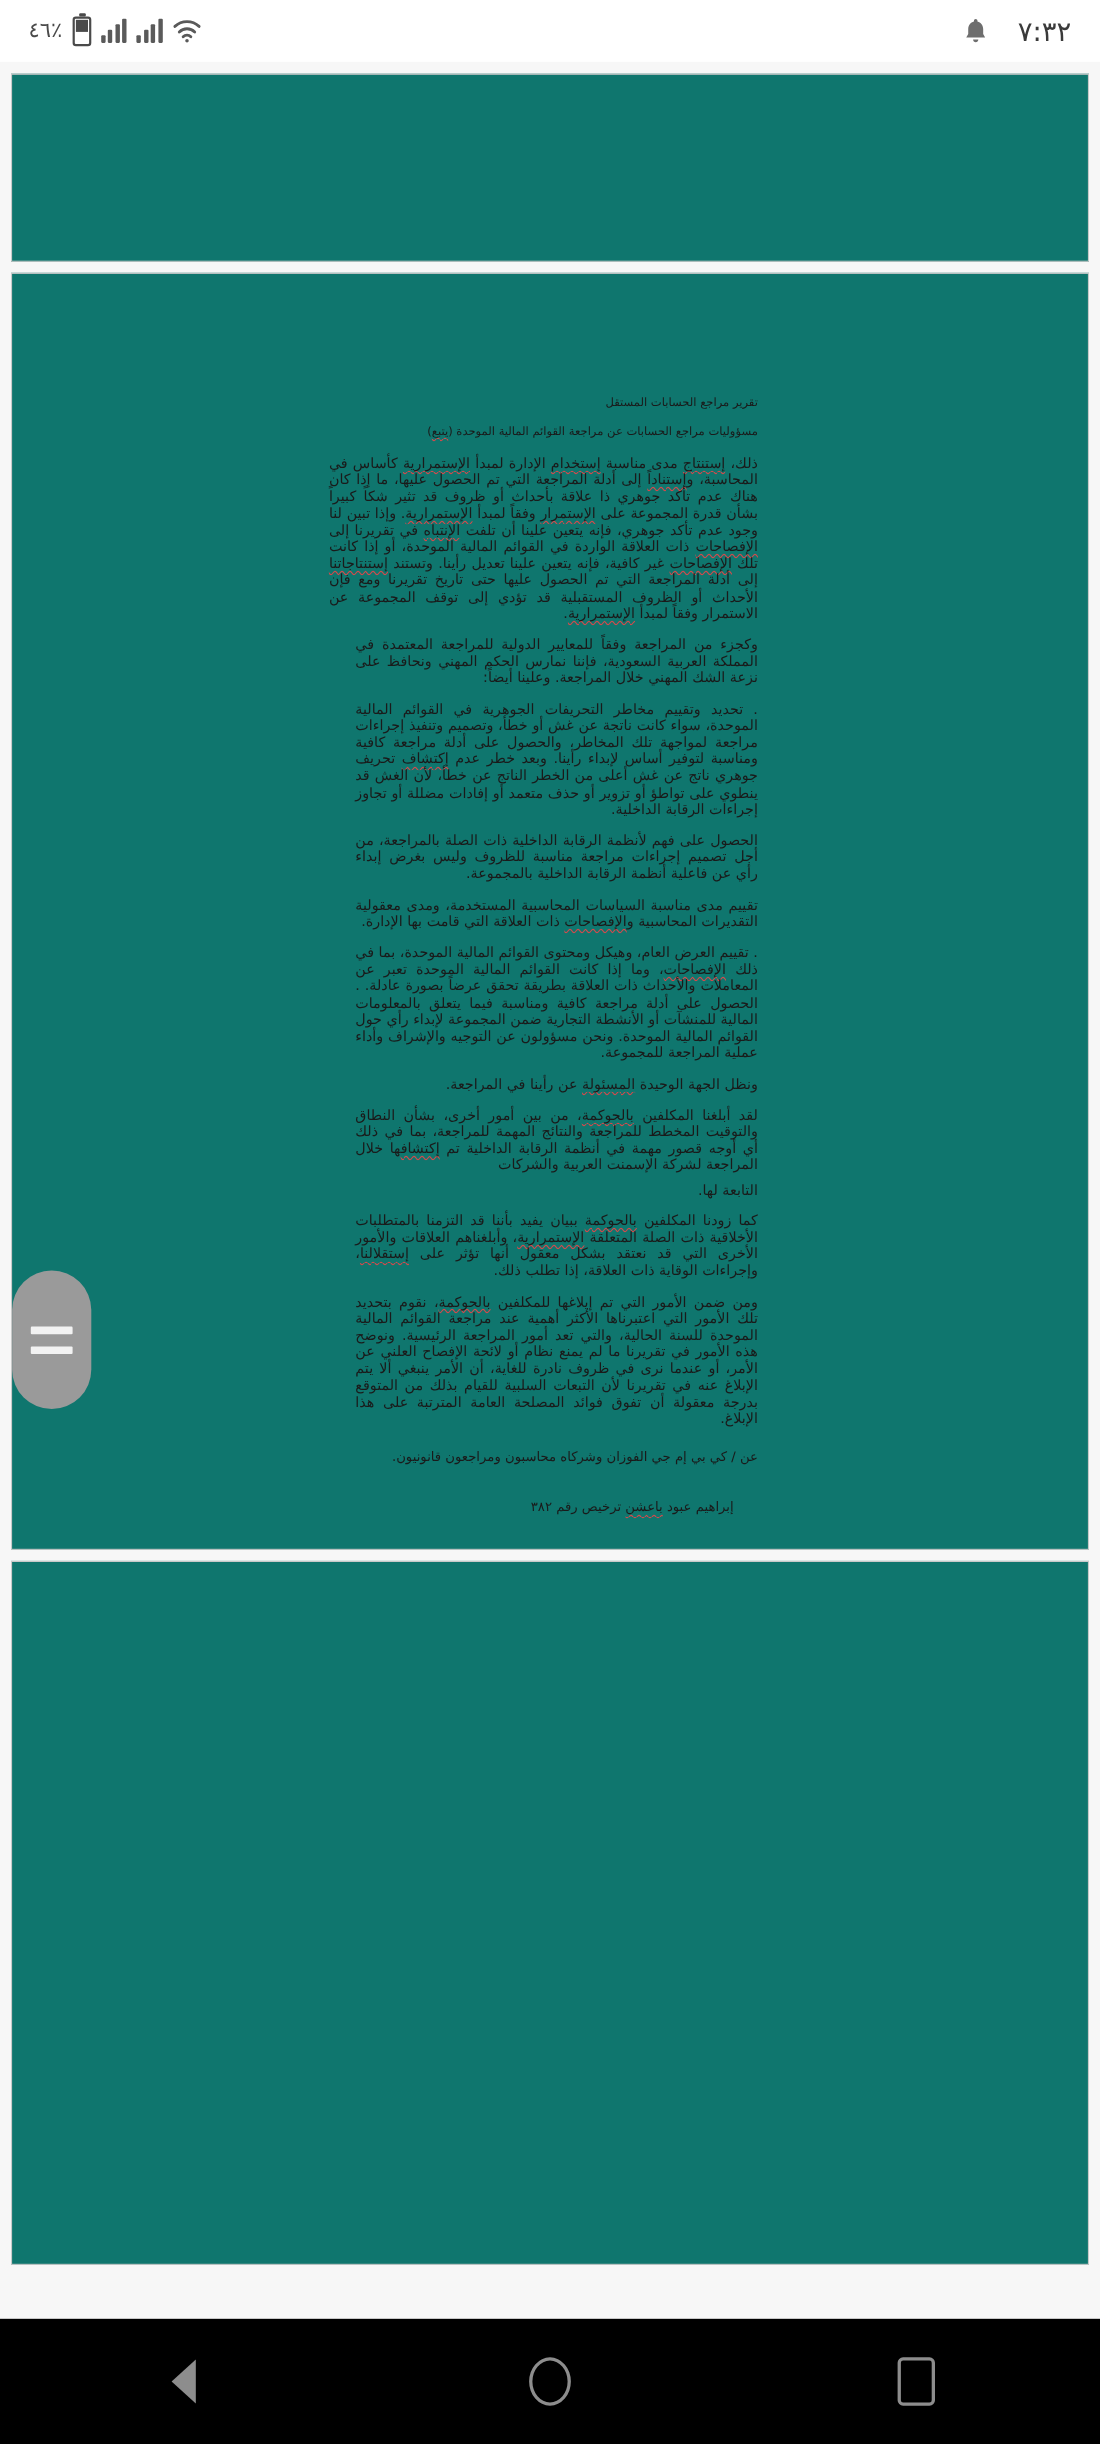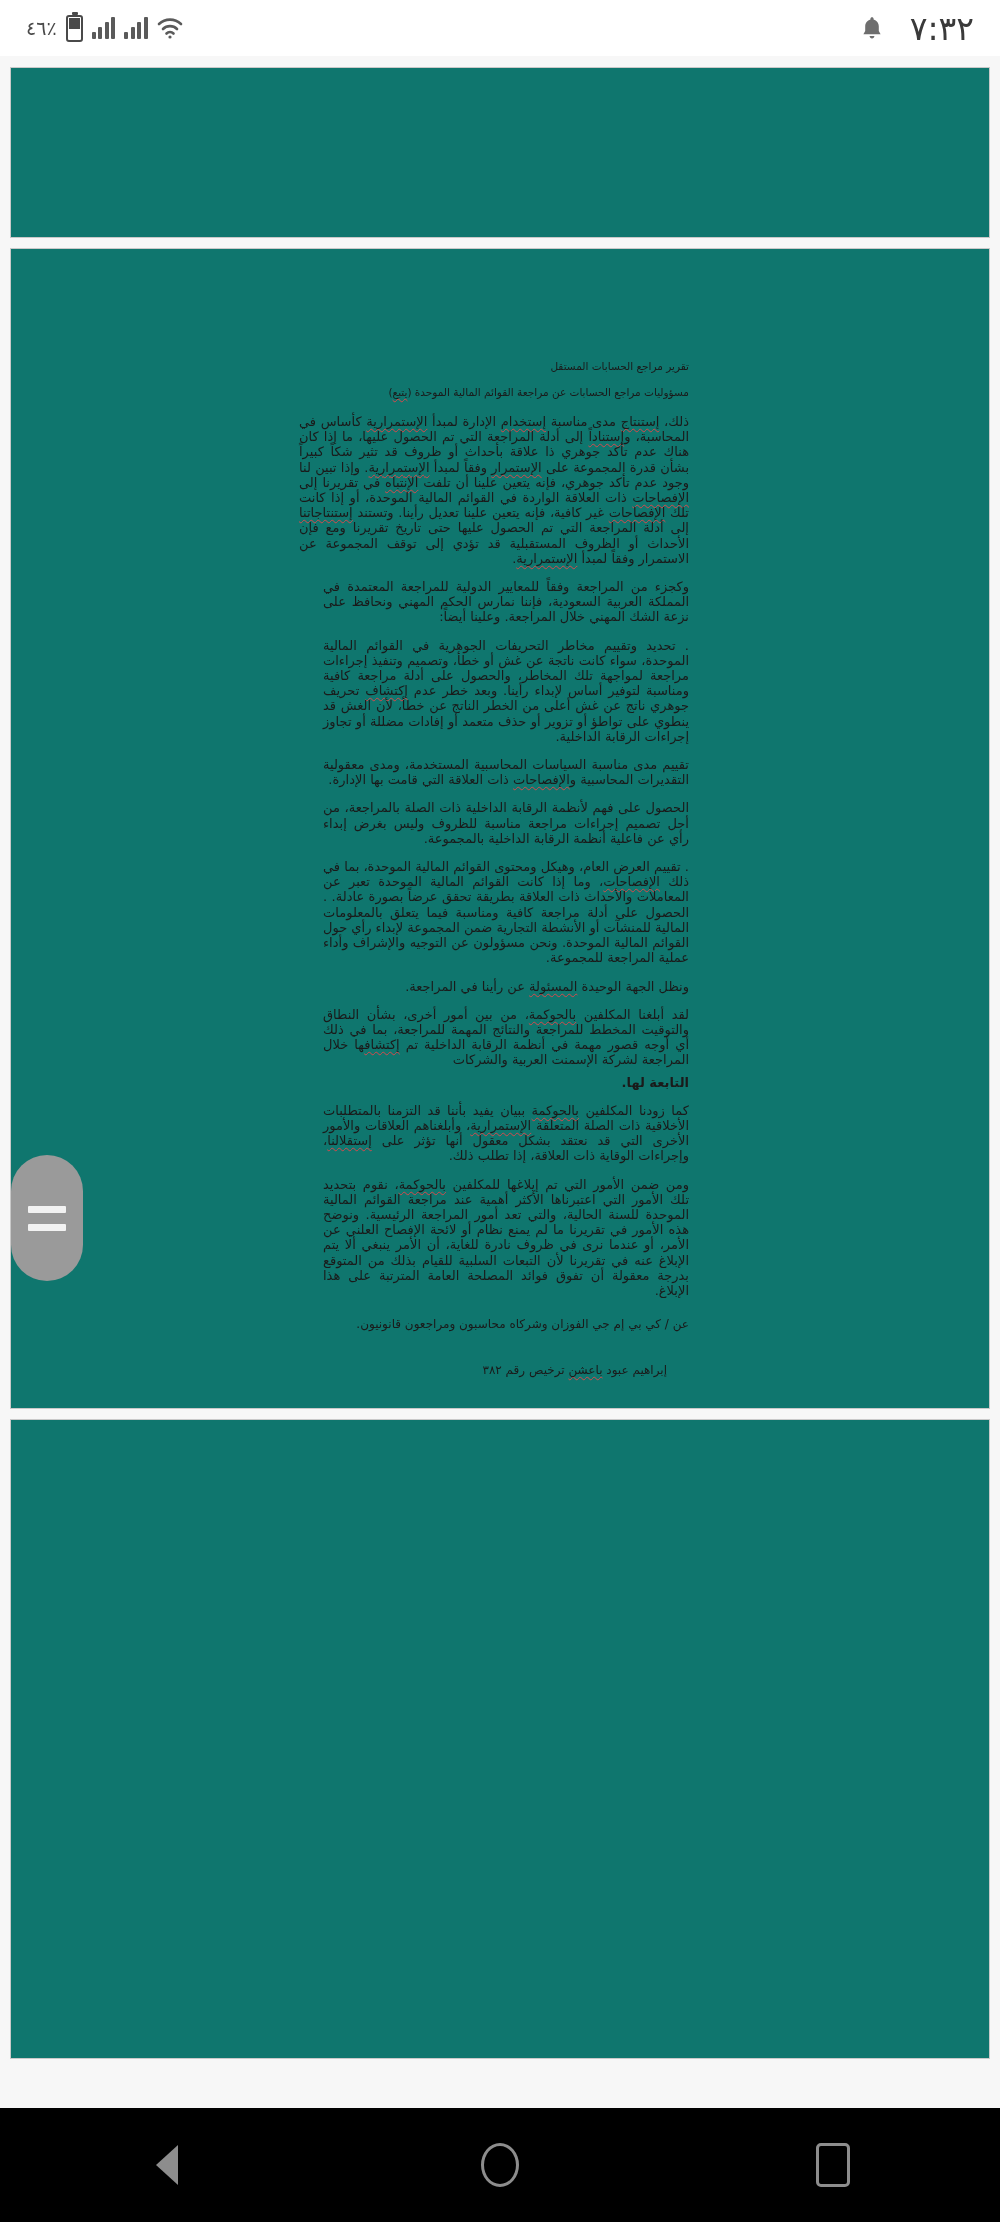--- a/index.html
+++ b/index.html
@@ -87,21 +87,21 @@
   }
   .sig-bars i:nth-child(1) { height: 7px; }
   .sig-bars i:nth-child(2) { height: 12px; }
   .sig-bars i:nth-child(3) { height: 17px; }
   .sig-bars i:nth-child(4) { height: 22px; }
 
   .wifi-icon { width: 26px; height: 22px; display: block; }
   .bell-icon { width: 24px; height: 26px; display: block; }
 
   .clock {
-    font-size: 33px;
+    font-size: 25px;
     color: #3a3a3a;
     font-family: "DejaVu Sans", sans-serif;
     direction: ltr;
   }
 
   
   #viewer {
     position: absolute;
     top: 56px; left: 0;
     width: 1000px;
@@ -153,21 +153,21 @@
 
   .para {
     font-size: 13px;
     line-height: 15.2px;
     color: #1a1a1a;
     text-align: justify;
     text-align-last: right;
     margin-top: 9px;
   }
 
-  .para.tight { margin-top: 7px; font-weight: bold; }
+  .para.tight { margin-top: 7px; }
   .para.gap   { margin-top: 13px; margin-left: 24px; }
 
   .sig-line {
     font-size: 12px;
     line-height: 16px;
     text-align: right;
     margin-top: 18px;
   }
   .sig-line.indent { padding-right: 22px; margin-top: 30px; }
 
@@ -285,22 +285,22 @@
 
     <div class="page" id="page-2">
       <div class="doc-inner doc-body">
 
         <div class="hline">تقرير مراجع الحسابات المستقل</div>
         <div class="hline">مسؤوليات مراجع الحسابات عن مراجعة القوائم المالية الموحدة (<span class="sp">يتبع</span>)</div>
 
         <p class="para">ذلك، <span class="sp">إستنتاج</span> مدى مناسبة <span class="sp">إستخدام</span> الإدارة لمبدأ <span class="sp">الإستمرارية</span> كأساس في المحاسبة، و<span class="sp">إستناداً</span> إلى أدلة المراجعة التي تم الحصول عليها، ما إذا كان هناك عدم تأكد جوهري ذا علاقة بأحداث أو ظروف قد تثير شكاً كبيراً بشأن قدرة المجموعة على <span class="sp">الإستمرار</span> وفقاً لمبدأ <span class="sp">الإستمرارية</span>. وإذا تبين لنا وجود عدم تأكد جوهري، فإنه يتعين علينا أن تلفت <span class="sp">الإنتباه</span> في تقريرنا إلى <span class="sp">الإفصاحات</span> ذات العلاقة الواردة في القوائم المالية الموحدة، أو إذا كانت تلك <span class="sp">الإفصاحات</span> غير كافية، فإنه يتعين علينا تعديل رأينا. وتستند <span class="sp">إستنتاجاتنا</span> إلى أدلة المراجعة التي تم الحصول عليها حتى تاريخ تقريرنا ومع فإن الأحداث أو الظروف المستقبلية قد تؤدي إلى توقف المجموعة عن الاستمرار وفقاً لمبدأ <span class="sp">الإستمرارية</span>.</p>
         <p class="para gap">وكجزء من المراجعة وفقاً للمعايير الدولية للمراجعة المعتمدة في المملكة العربية السعودية، فإننا نمارس الحكم المهني ونحافظ على نزعة الشك المهني خلال المراجعة. وعلينا أيضاً:</p>
         <p class="para gap">. تحديد وتقييم مخاطر التحريفات الجوهرية في القوائم المالية الموحدة، سواء كانت ناتجة عن غش أو خطأ، وتصميم وتنفيذ إجراءات مراجعة لمواجهة تلك المخاطر، والحصول على أدلة مراجعة كافية ومناسبة لتوفير أساس لإبداء رأينا. وبعد خطر عدم <span class="sp">إكتشاف</span> تحريف جوهري ناتج عن غش أعلى من الخطر الناتج عن خطأ، لأن الغش قد ينطوي على تواطؤ أو تزوير أو حذف متعمد أو إفادات مضللة أو تجاوز إجراءات الرقابة الداخلية.</p>
+        <p class="para gap">الحصول على فهم لأنظمة الرقابة الداخلية ذات الصلة بالمراجعة، من أجل تصميم إجراءات مراجعة مناسبة للظروف وليس بغرض إبداء رأي عن فاعلية أنظمة الرقابة الداخلية بالمجموعة.</p>
         <p class="para gap">تقييم مدى مناسبة السياسات المحاسبية المستخدمة، ومدى معقولية التقديرات المحاسبية و<span class="sp">الإفصاحات</span> ذات العلاقة التي قامت بها الإدارة.</p>
-        <p class="para gap">الحصول على فهم لأنظمة الرقابة الداخلية ذات الصلة بالمراجعة، من أجل تصميم إجراءات مراجعة مناسبة للظروف وليس بغرض إبداء رأي عن فاعلية أنظمة الرقابة الداخلية بالمجموعة.</p>
         <p class="para gap">. تقييم العرض العام، وهيكل ومحتوى القوائم المالية الموحدة، بما في ذلك <span class="sp">الإفصاحات</span>، وما إذا كانت القوائم المالية الموحدة تعبر عن المعاملات والأحداث ذات العلاقة بطريقة تحقق عرضاً بصورة عادلة.  . الحصول على أدلة مراجعة كافية ومناسبة فيما يتعلق بالمعلومات المالية للمنشآت أو الأنشطة التجارية ضمن المجموعة لإبداء رأي حول القوائم المالية الموحدة. ونحن مسؤولون عن التوجيه والإشراف وأداء عملية المراجعة للمجموعة.</p>
         <p class="para gap">ونظل الجهة الوحيدة <span class="sp">المسئولة</span> عن رأينا في المراجعة.</p>
         <p class="para gap">لقد أبلغنا المكلفين <span class="sp">بالحوكمة</span>، من بين أمور أخرى، بشأن النطاق والتوقيت المخطط للمراجعة والنتائج المهمة للمراجعة، بما في ذلك أي أوجه قصور مهمة في أنظمة الرقابة الداخلية تم <span class="sp">إكتشاف</span>ها خلال المراجعة لشركة الإسمنت العربية والشركات</p>
         <p class="para tight">التابعة لها.</p>
         <p class="para gap">كما زودنا المكلفين <span class="sp">بالحوكمة</span> ببيان يفيد بأننا قد التزمنا بالمتطلبات الأخلاقية ذات الصلة المتعلقة <span class="sp">الإستمرارية</span>، وأبلغناهم العلاقات والأمور الأخرى التي قد نعتقد بشكل معقول أنها تؤثر على <span class="sp">إستقلالنا</span>، وإجراءات الوقاية ذات العلاقة، إذا تطلب ذلك.</p>
         <p class="para gap">ومن ضمن الأمور التي تم إيلاغها للمكلفين <span class="sp">بالحوكمة</span>، نقوم بتحديد تلك الأمور التي اعتبرناها الأكثر أهمية عند مراجعة القوائم المالية الموحدة للسنة الحالية، والتي تعد أمور المراجعة الرئيسية. ونوضح هذه الأمور في تقريرنا ما لم يمنع نظام أو لائحة الإفصاح العلني عن الأمر، أو عندما نرى في ظروف نادرة للغاية، أن الأمر ينبغي ألا يتم الإبلاغ عنه في تقريرنا لأن التبعات السلبية للقيام بذلك من المتوقع بدرجة معقولة أن تفوق فوائد المصلحة العامة المترتبة على هذا الإبلاغ.</p>
 
         <div class="sig-line">عن / كي بي إم جي الفوزان وشركاه محاسبون ومراجعون قانونيون.</div>
         <div class="sig-line indent">إبراهيم عبود <span class="sp">باعشن</span> ترخيص رقم ٣٨٢</div>
       </div>

